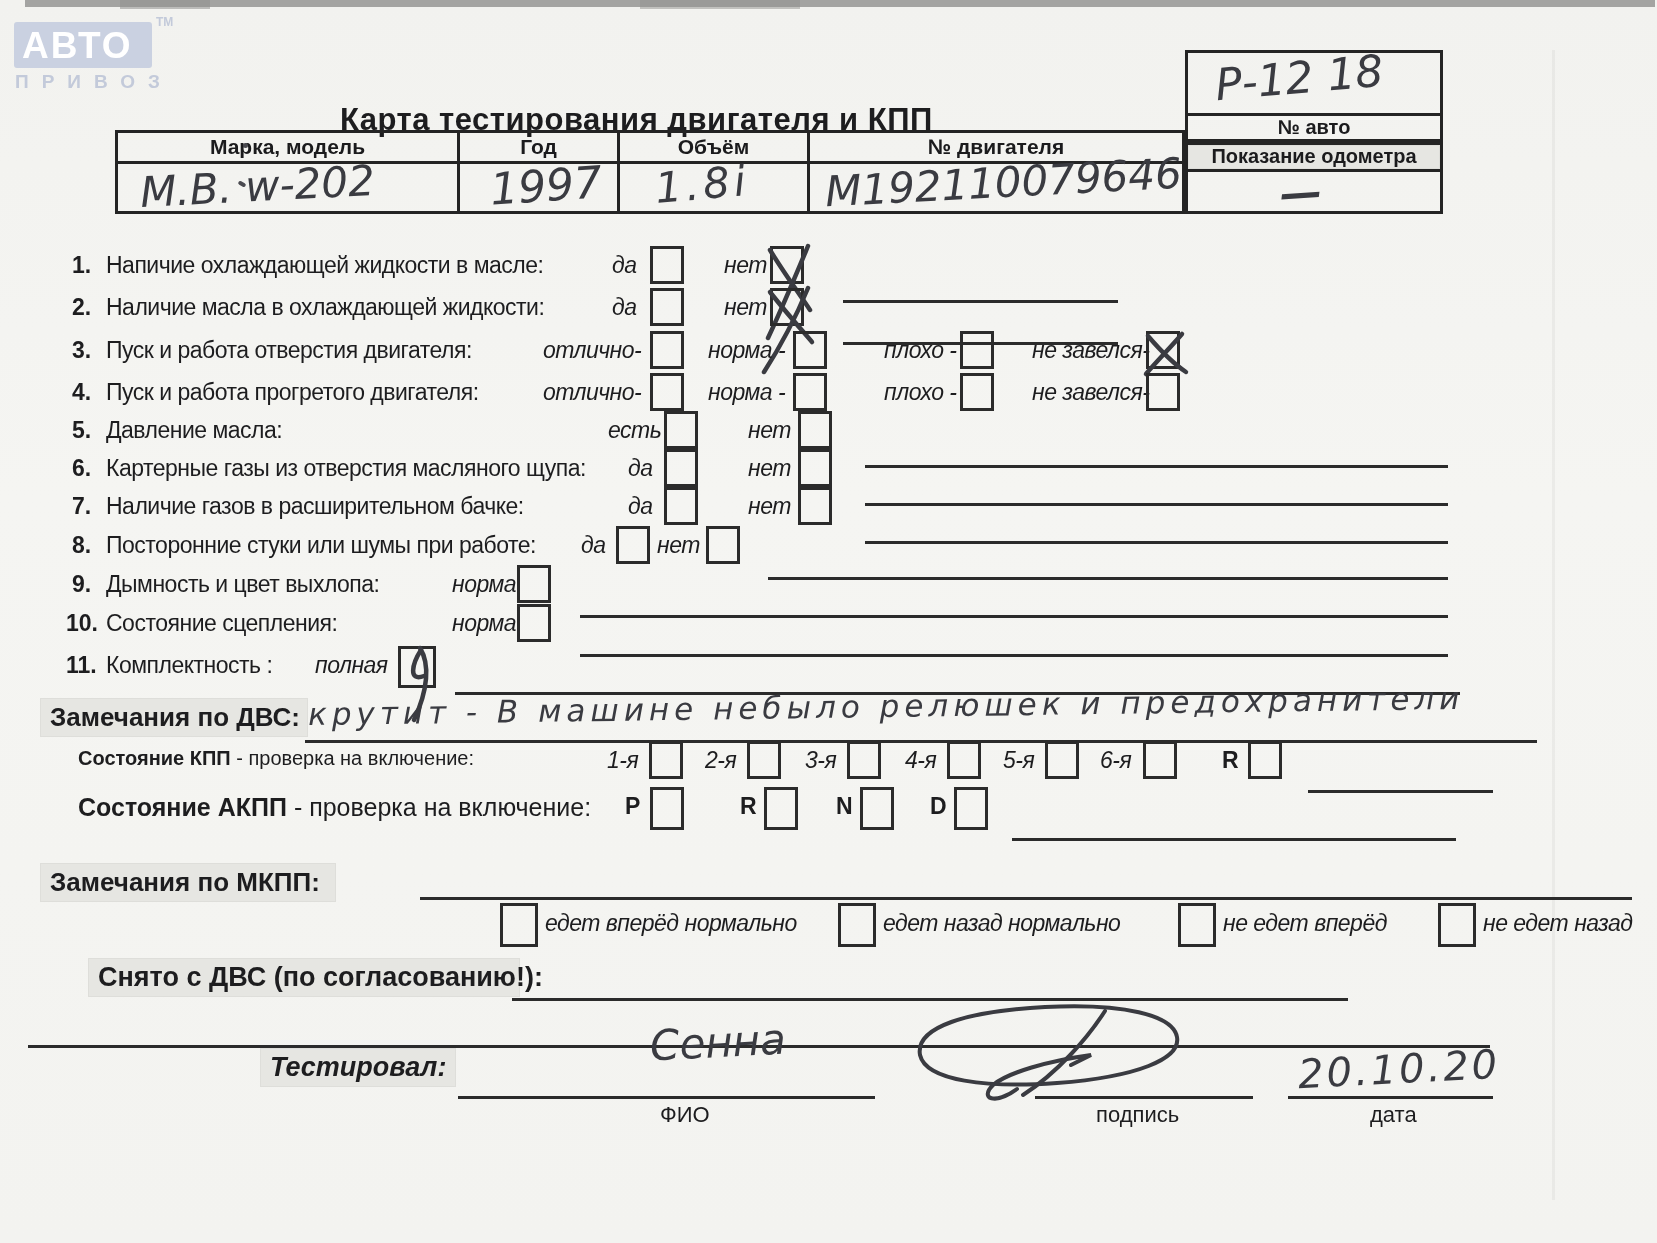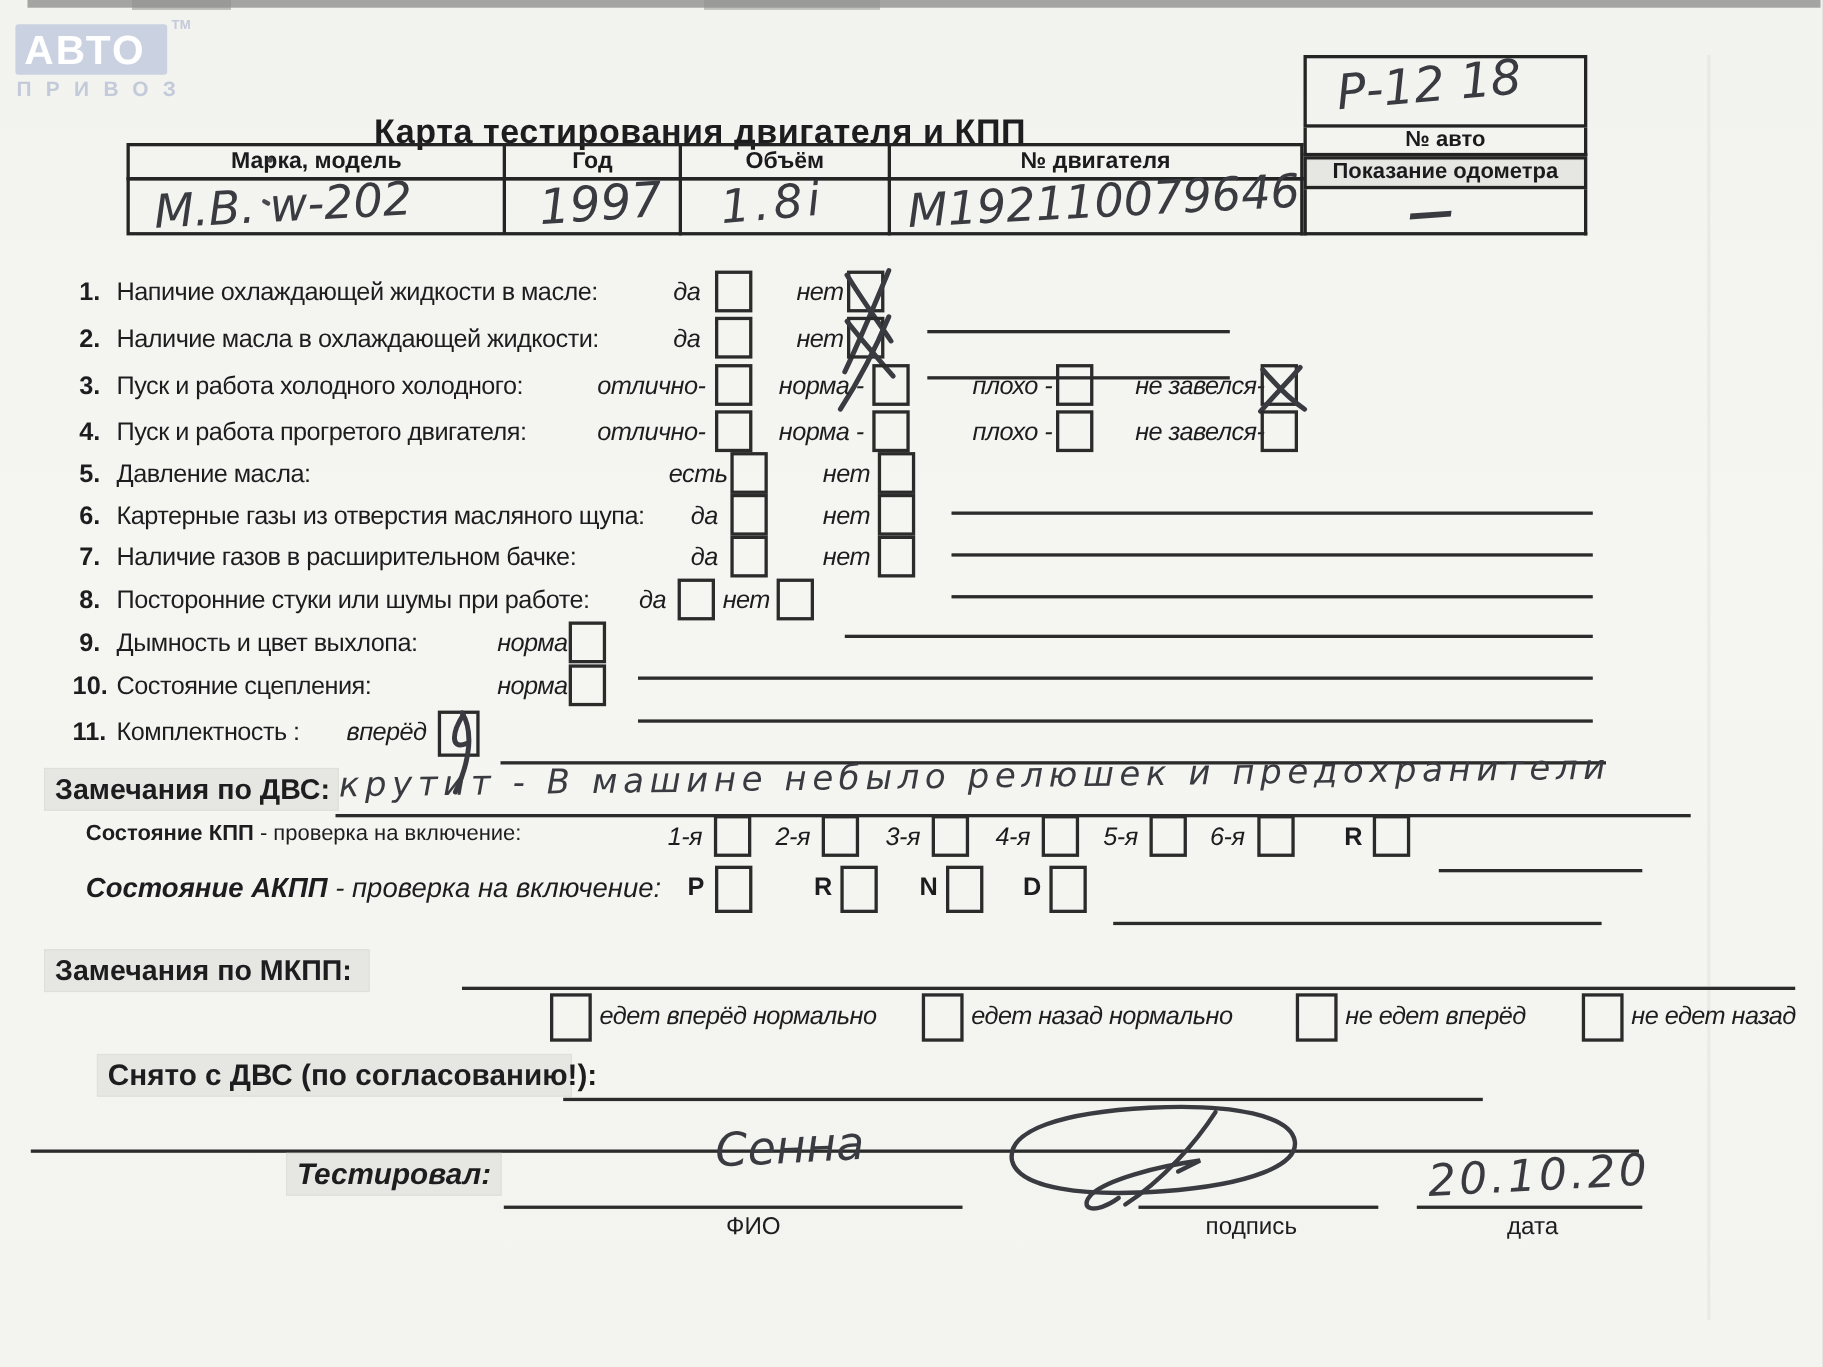--- a/index.html
+++ b/index.html
@@ -103,21 +103,21 @@
   <div class="box" style="left:650px;top:288px;"></div>
   <span class="t opt" style="left:724px;top:294px;">нет</span>
   <div class="box" style="left:770px;top:288px;"></div>
   <div class="fline" style="left:843px;top:342px;width:275px;"></div>
   <svg class="mark" style="left:756px;top:284px;" width="64" height="92" viewBox="0 0 64 92">
     <path d="M14,8 C28,26 44,44 56,58" fill="none" stroke="#3a3b41" stroke-width="4.5" stroke-linecap="round"></path>
     <path d="M52,4 C42,28 26,60 8,88" fill="none" stroke="#3a3b41" stroke-width="4.5" stroke-linecap="round"></path>
   </svg>
 
   <span class="t num" style="left:72px;top:337px;">3.</span>
-  <span class="t lbl" style="left:106px;top:337px;">Пуск и работа холодного холодного:</span>
+  <span class="t lbl" style="left:106px;top:337px;">Пуск и работа отверстия двигателя:</span>
   <span class="t opt" style="left:543px;top:337px;">отлично-</span>
   <div class="box" style="left:650px;top:331px;"></div>
   <span class="t opt" style="left:708px;top:337px;">норма -</span>
   <div class="box" style="left:793px;top:331px;"></div>
   <span class="t opt" style="left:884px;top:337px;">плохо -</span>
   <div class="box" style="left:960px;top:331px;"></div>
   <span class="t opt" style="left:1032px;top:337px;">не завелся-</span>
   <div class="box" style="left:1146px;top:331px;"></div>
   <svg class="mark" style="left:1140px;top:328px;" width="52" height="50" viewBox="0 0 52 50">
     <path d="M8,8 C20,22 34,36 46,44" fill="none" stroke="#3a3b41" stroke-width="4.5" stroke-linecap="round"></path>
@@ -174,21 +174,21 @@
   <div class="fline" style="left:580px;top:615px;width:868px;"></div>
 
   <span class="t num" style="left:66px;top:610px;">10.</span>
   <span class="t lbl" style="left:106px;top:610px;">Состояние сцепления:</span>
   <span class="t opt" style="left:452px;top:610px;">норма</span>
   <div class="box" style="left:517px;top:604px;"></div>
   <div class="fline" style="left:580px;top:654px;width:868px;"></div>
 
   <span class="t num" style="left:66px;top:652px;">11.</span>
   <span class="t lbl" style="left:106px;top:652px;">Комплектность :</span>
-  <span class="t opt" style="left:315px;top:652px;">вперёд</span>
+  <span class="t opt" style="left:315px;top:652px;">полная</span>
   <div class="box" style="left:398px;top:646px;width:32px;height:36px;"></div>
   <div class="fline" style="left:455px;top:692px;width:1005px;"></div>
   <svg class="mark" style="left:394px;top:642px;" width="50" height="84" viewBox="0 0 50 84">
     <path d="M26,6 C36,22 34,48 20,78" fill="none" stroke="#3a3b41" stroke-width="4.5" stroke-linecap="round"></path>
     <path d="M27,8 C18,22 14,40 30,34" fill="none" stroke="#3a3b41" stroke-width="4.5" stroke-linecap="round"></path>
   </svg>
 
   <div class="t sec shade" style="left:40px;top:698px;width:248px;">Замечания по ДВС:</div>
   <span class="hw" style="left:308px;top:688px;font-size:31px;letter-spacing:5px;transform:rotate(-0.8deg);">крутит - В машине небыло релюшек и предохранители</span>
   <div class="fline" style="left:305px;top:740px;width:1232px;"></div>
@@ -206,21 +206,21 @@
   <span class="t opt" style="left:905px;top:747px;">4-я</span>
   <div class="box" style="left:947px;top:741px;"></div>
   <span class="t opt" style="left:1003px;top:747px;">5-я</span>
   <div class="box" style="left:1045px;top:741px;"></div>
   <span class="t opt" style="left:1100px;top:747px;">6-я</span>
   <div class="box" style="left:1143px;top:741px;"></div>
   <span class="t optb" style="left:1222px;top:747px;">R</span>
   <div class="box" style="left:1248px;top:741px;"></div>
   <div class="fline" style="left:1308px;top:790px;width:185px;"></div>
 
-  <span class="t" style="left:78px;top:793px;font-size:25px;font-style:italic;">
+  <span class="t" style="left:78px;top:793px;font-size:25px;">
     <b>Состояние АКПП</b>
     <span style="font-weight:normal;">- проверка на включение:</span>
   </span>
   <span class="t optb" style="left:625px;top:793px;">P</span>
   <div class="box boxh" style="left:650px;top:787px;"></div>
   <span class="t optb" style="left:740px;top:793px;">R</span>
   <div class="box boxh" style="left:764px;top:787px;"></div>
   <span class="t optb" style="left:836px;top:793px;">N</span>
   <div class="box boxh" style="left:860px;top:787px;"></div>
   <span class="t optb" style="left:930px;top:793px;">D</span>

